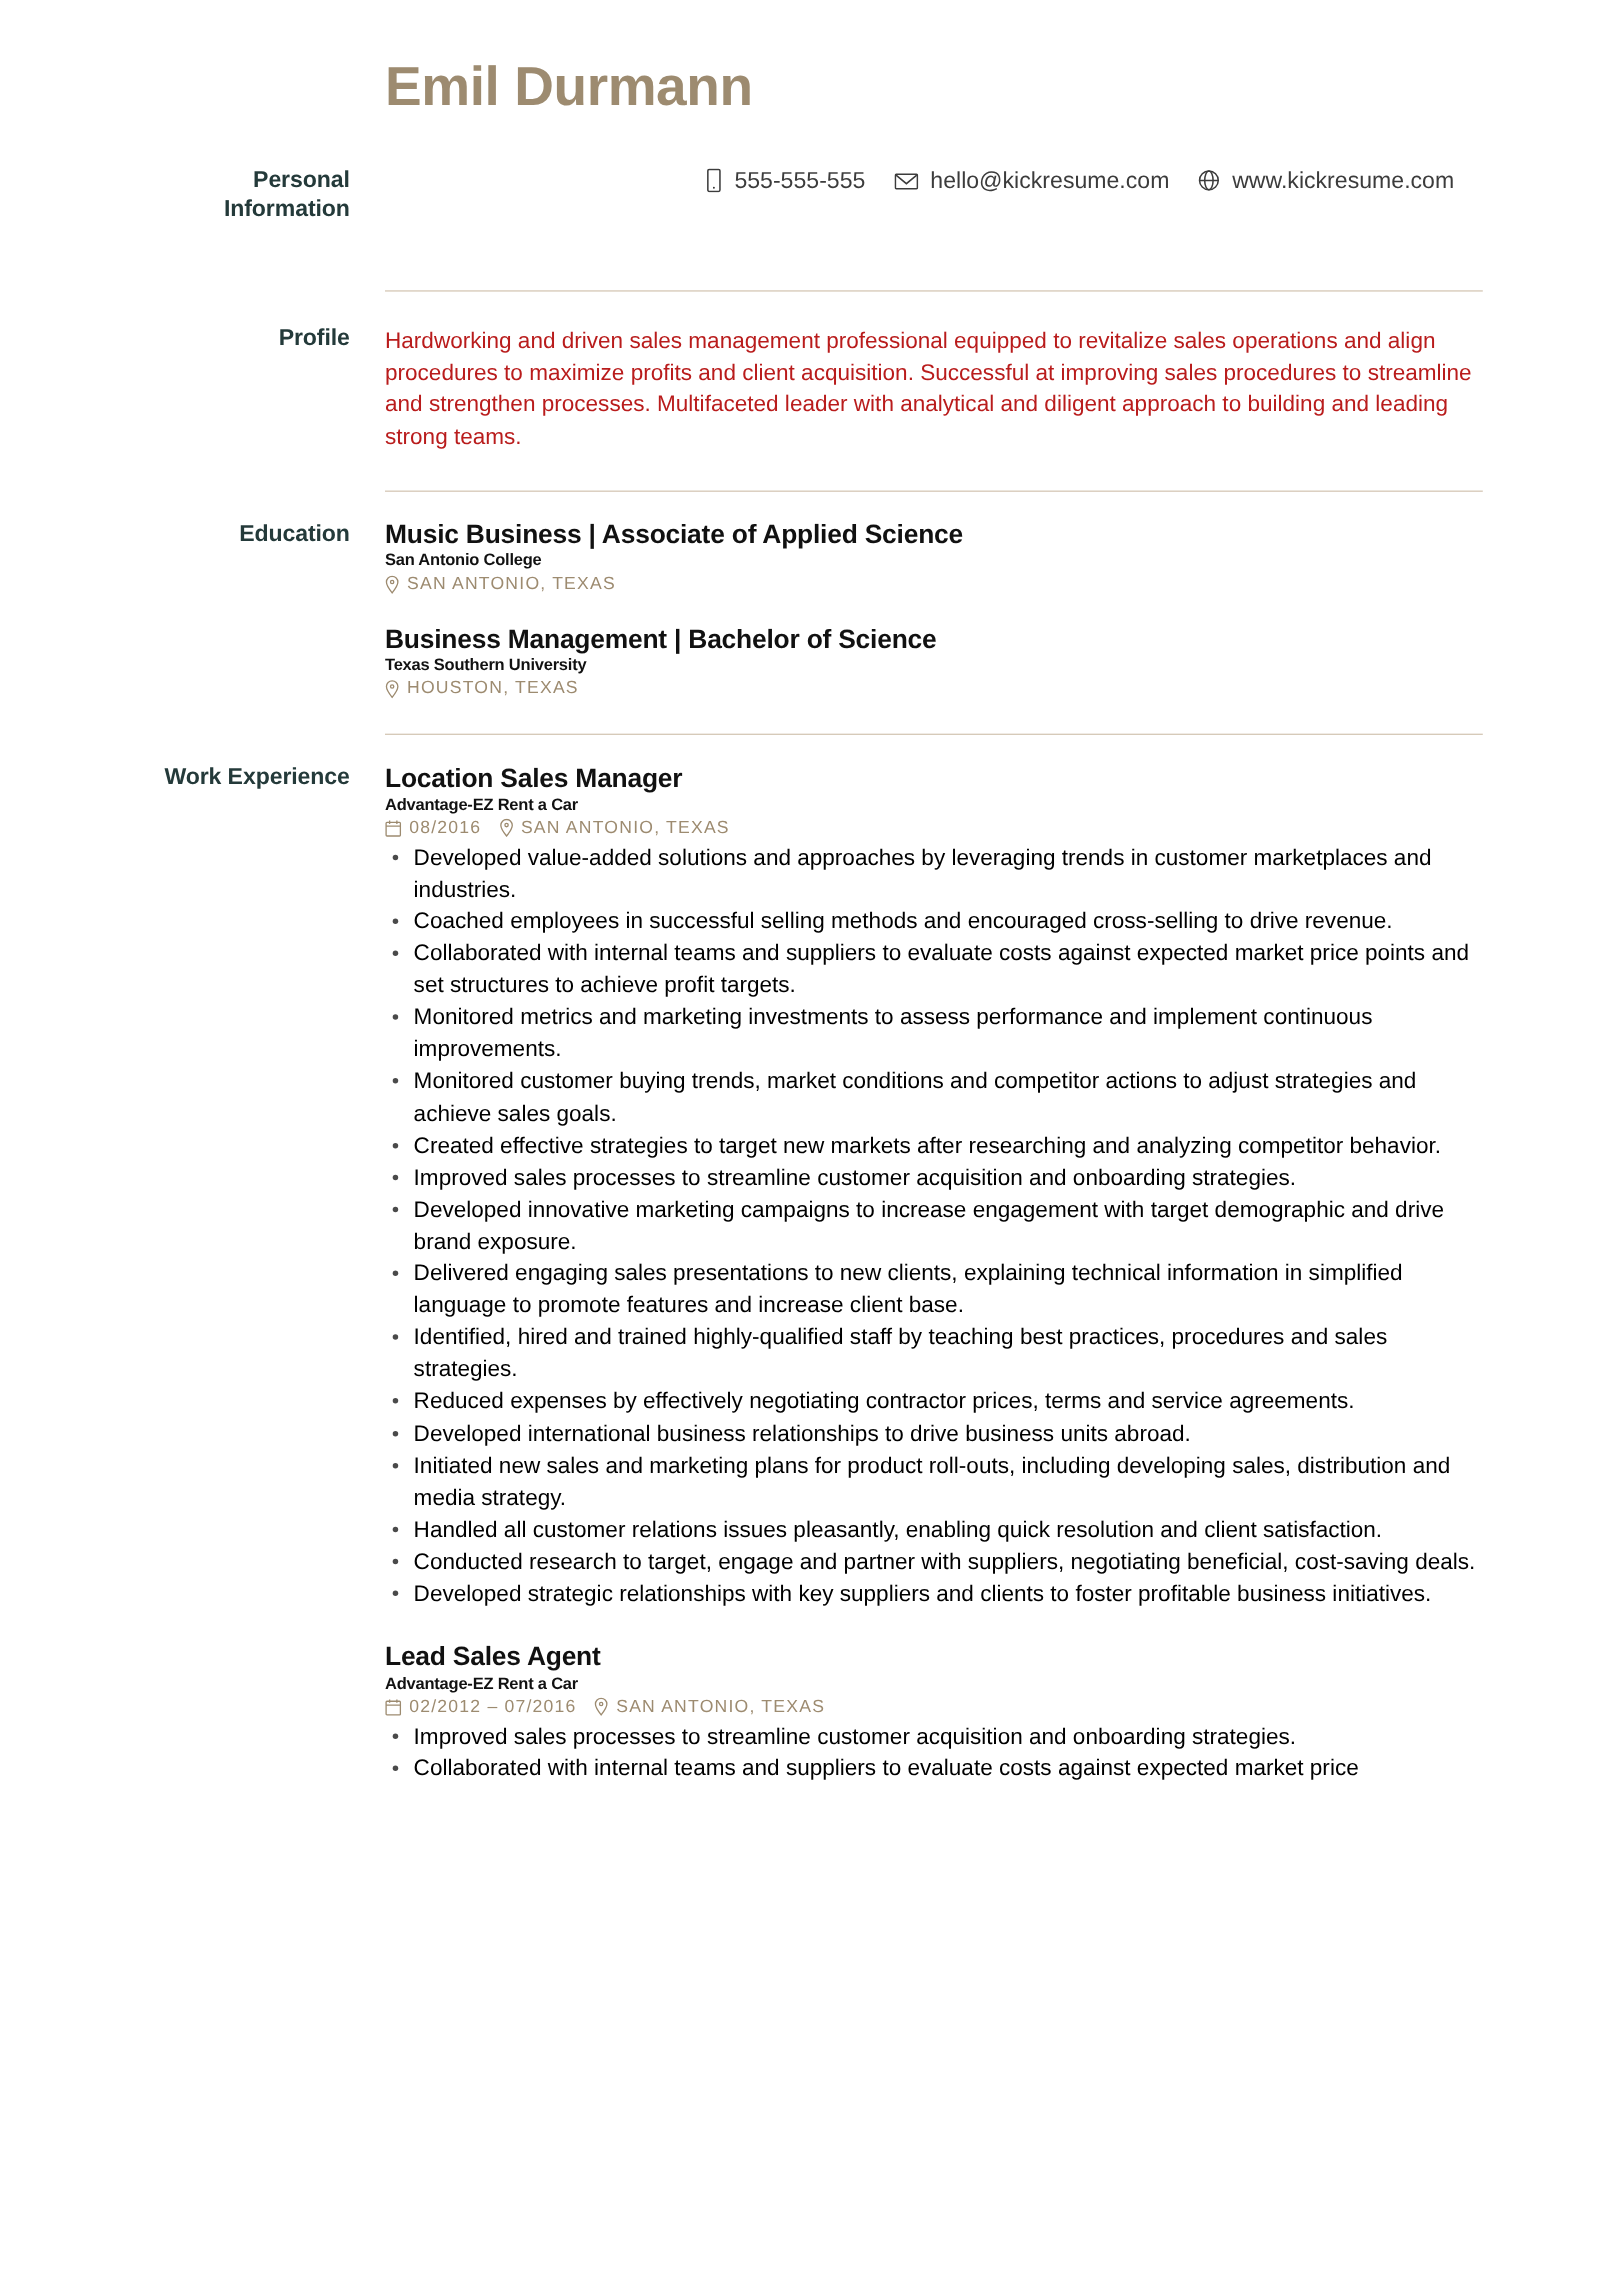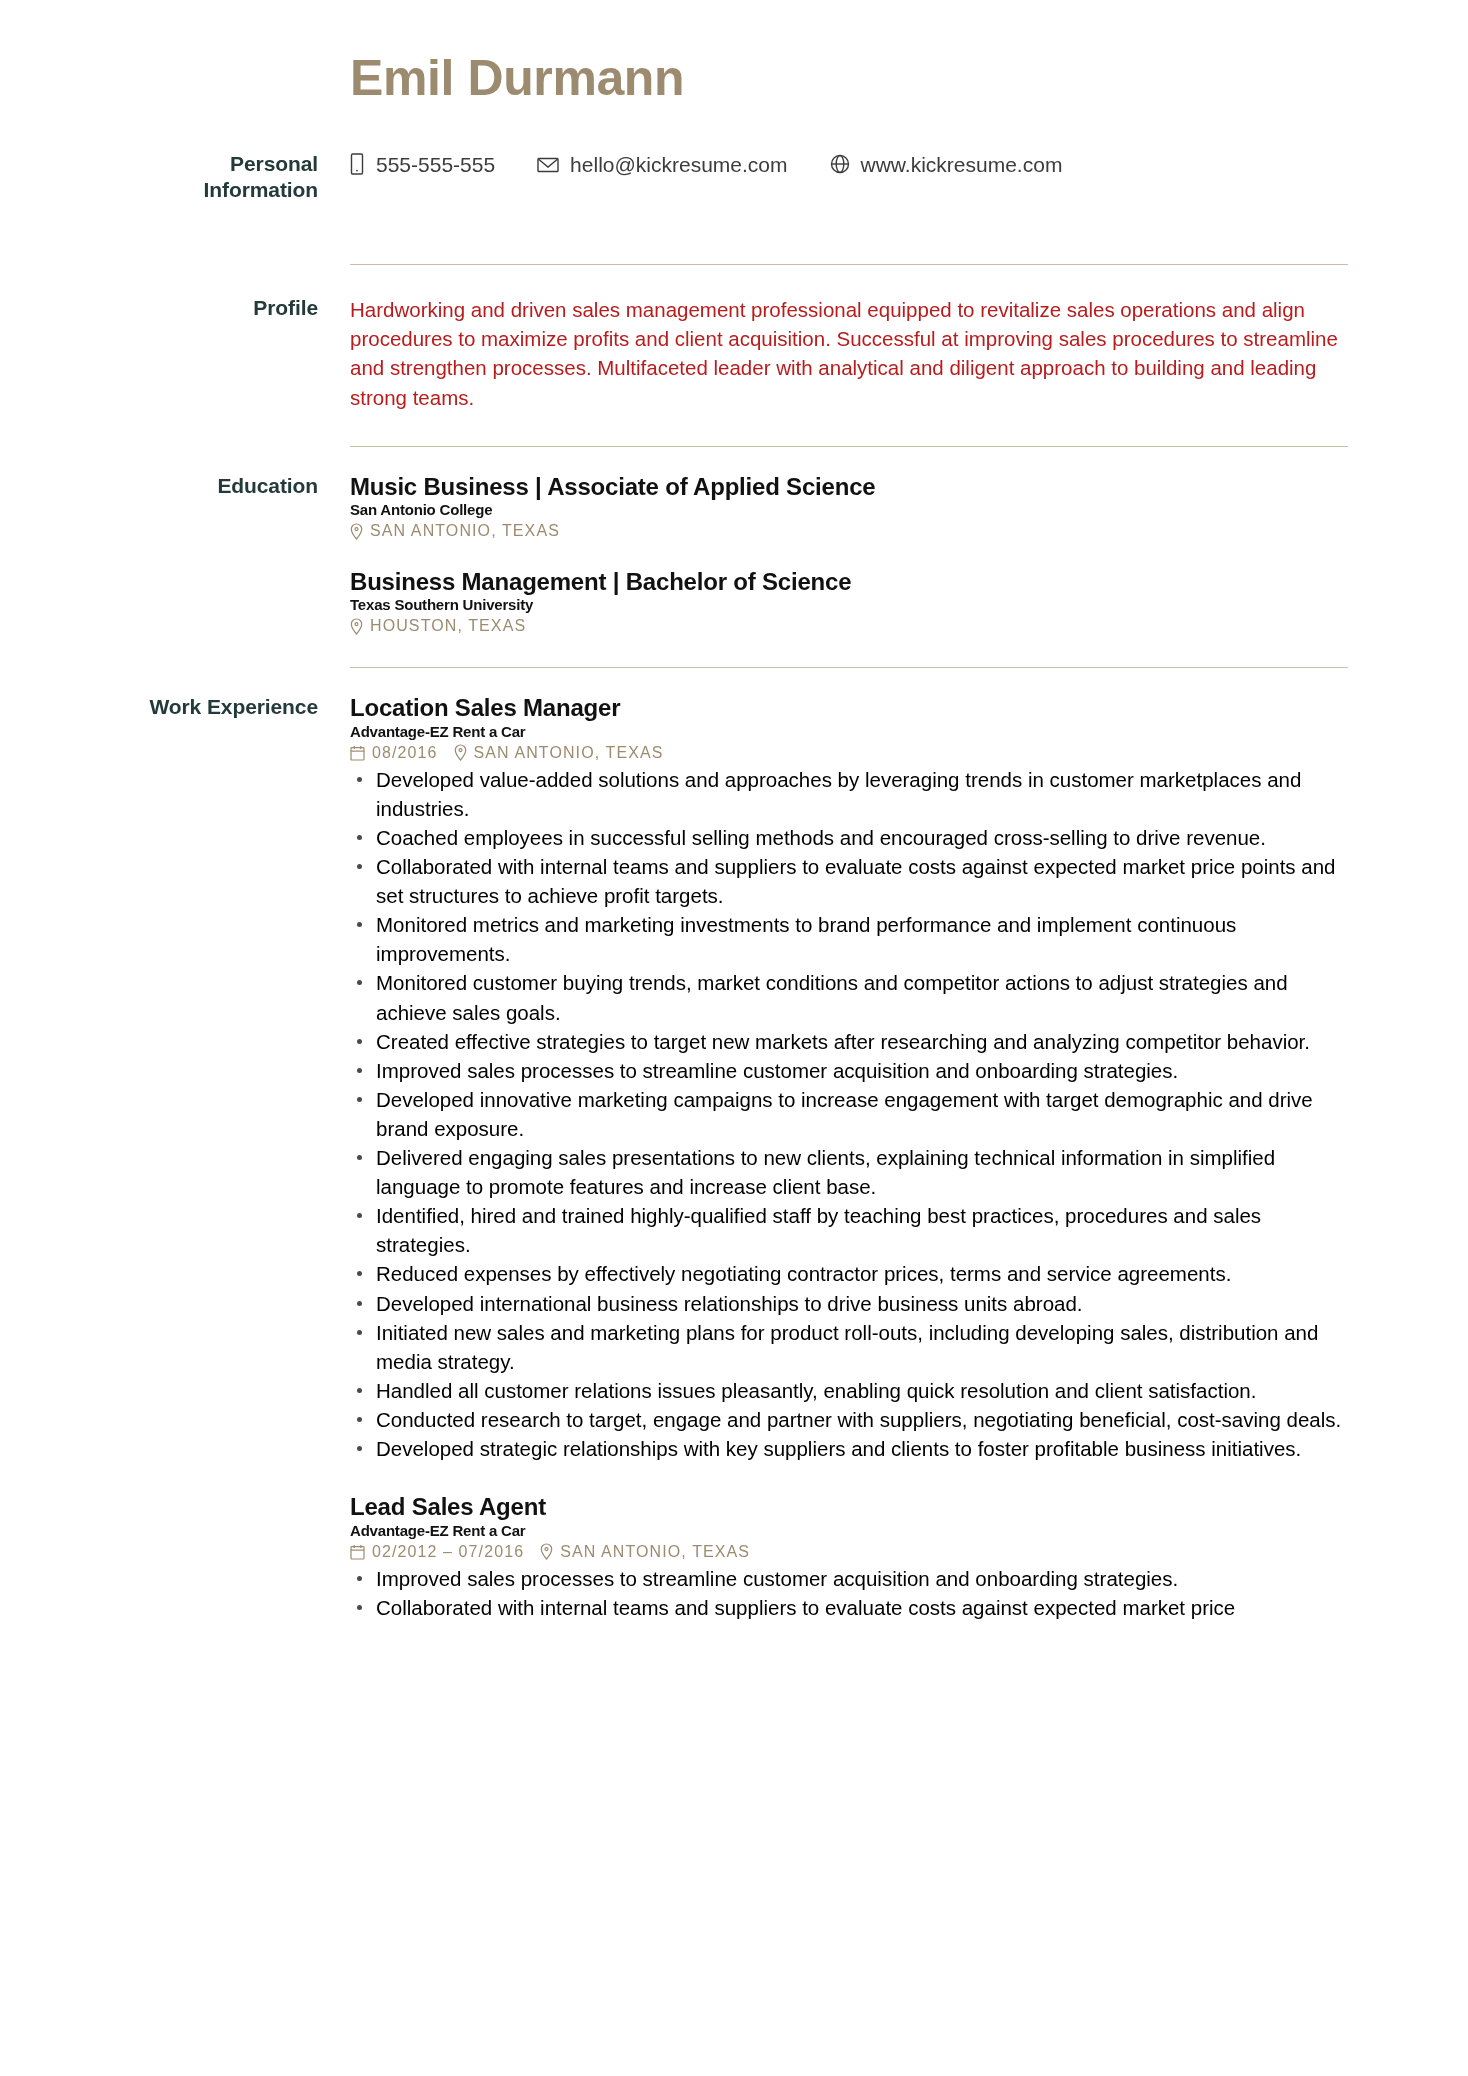--- a/index.html
+++ b/index.html
@@ -51,24 +51,25 @@
   }
 
   .pad-top-lg { padding-top: 30px; }
   .pad-top-md { padding-top: 26px; }
 
   
   .contact-line {
     display: flex;
     align-items: center;
     flex-wrap: wrap;
-    gap: 16px;
+    gap: 0;
     font-size: 21px;
     color: #3c3c3c;
     line-height: 1.3;
+    justify-content: flex-end;
   }
   .contact-item { display: inline-flex; align-items: center; margin-right: 26px; }
   .contact-item .ico { margin-right: 11px; display: inline-flex; align-items: center; }
   .contact-item .txt { white-space: nowrap; }
 
   
   .profile-text {
     font-size: 20.5px;
     line-height: 1.42;
     color: #b91c1c;
@@ -263,21 +264,21 @@
                 <circle cx="6.5" cy="6.1" r="1.5"></circle>
               </svg>
             </span>
             <span>SAN ANTONIO, TEXAS</span>
           </span>
         </div>
         <ul class="bullets">
           <li>Developed value-added solutions and approaches by leveraging trends in customer marketplaces and industries.</li>
           <li>Coached employees in successful selling methods and encouraged cross-selling to drive revenue.</li>
           <li>Collaborated with internal teams and suppliers to evaluate costs against expected market price points and set structures to achieve profit targets.</li>
-          <li>Monitored metrics and marketing investments to brand performance and implement continuous improvements.</li>
+          <li>Monitored metrics and marketing investments to assess performance and implement continuous improvements.</li>
           <li>Monitored customer buying trends, market conditions and competitor actions to adjust strategies and achieve sales goals.</li>
           <li>Created effective strategies to target new markets after researching and analyzing competitor behavior.</li>
           <li>Improved sales processes to streamline customer acquisition and onboarding strategies.</li>
           <li>Developed innovative marketing campaigns to increase engagement with target demographic and drive brand exposure.</li>
           <li>Delivered engaging sales presentations to new clients, explaining technical information in simplified language to promote features and increase client base.</li>
           <li>Identified, hired and trained highly-qualified staff by teaching best practices, procedures and sales strategies.</li>
           <li>Reduced expenses by effectively negotiating contractor prices, terms and service agreements.</li>
           <li>Developed international business relationships to drive business units abroad.</li>
           <li>Initiated new sales and marketing plans for product roll-outs, including developing sales, distribution and media strategy.</li>
           <li>Handled all customer relations issues pleasantly, enabling quick resolution and client satisfaction.</li>

